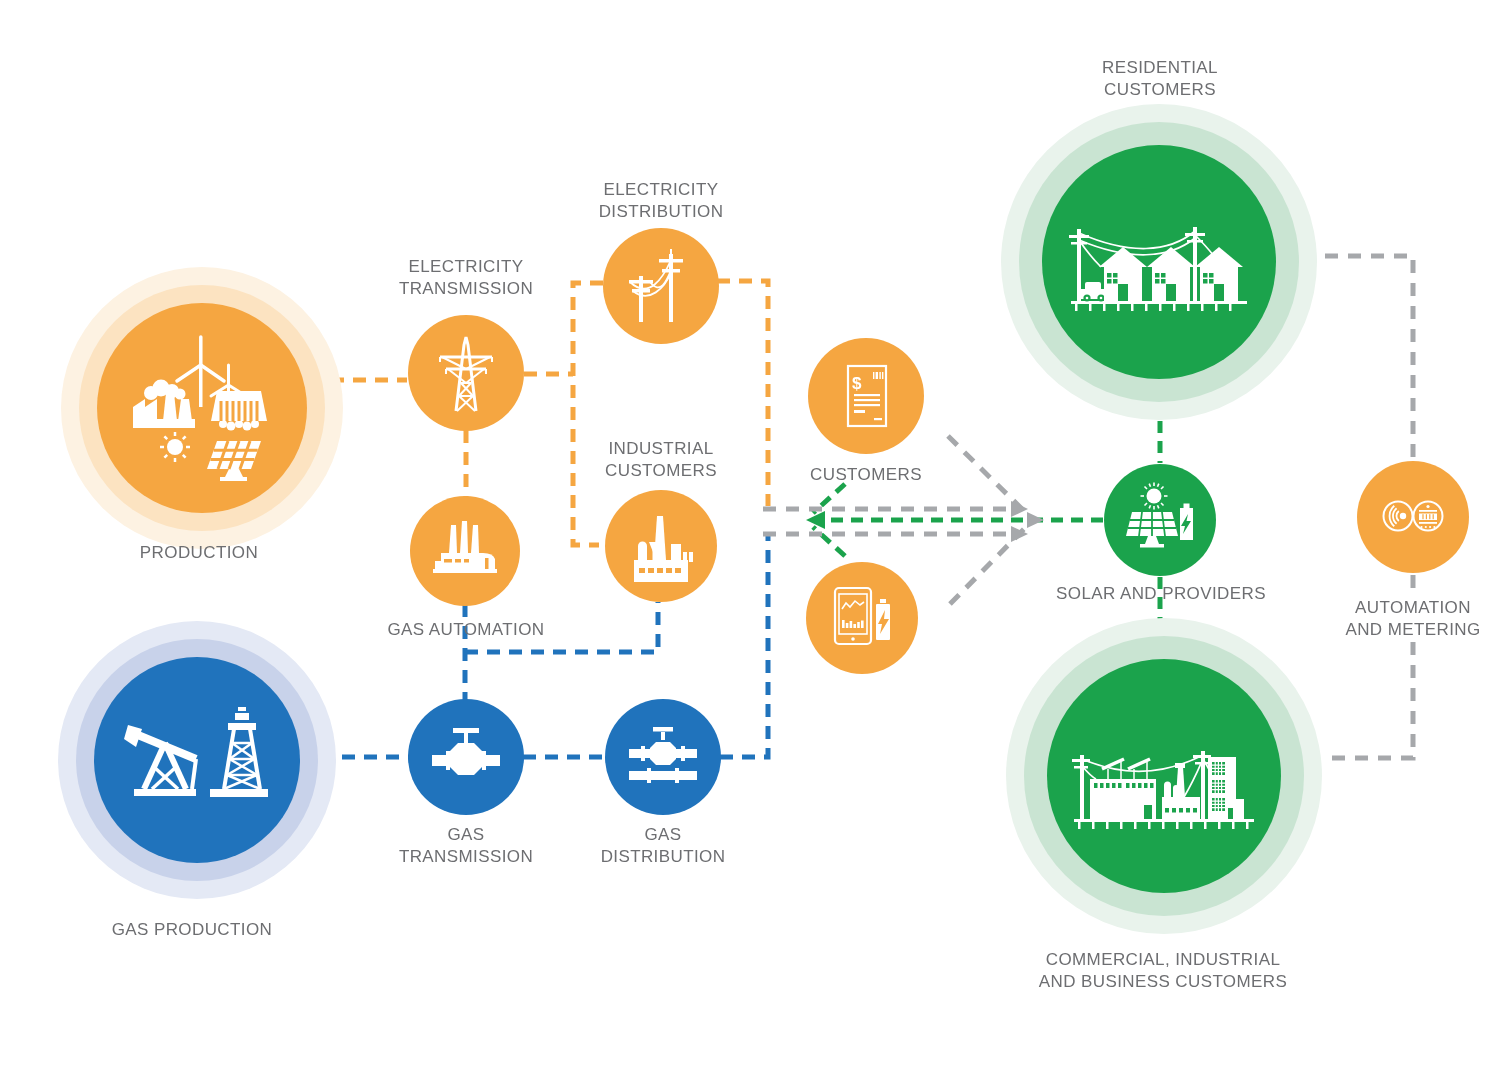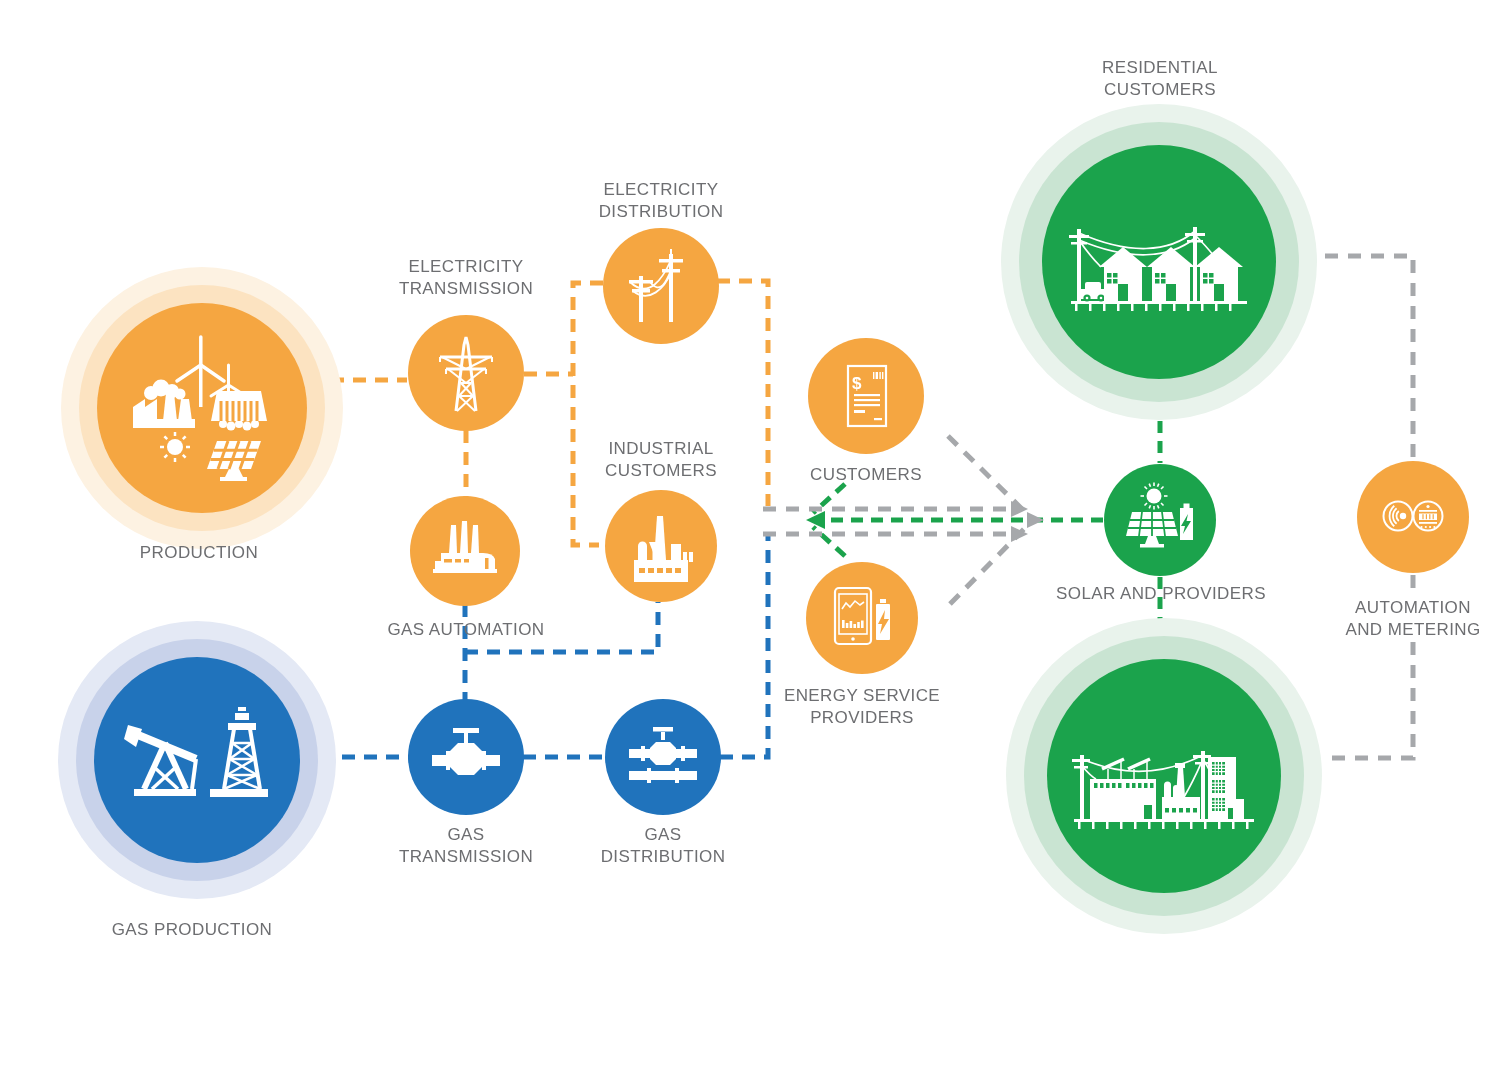--- a/index.html
+++ b/index.html
@@ -524,21 +524,21 @@
   <div class="lbl" style="left:346px;top:619px;width:240px">GAS AUTOMATION</div>
   <div class="lbl" style="left:346px;top:824px;width:240px">GAS
 TRANSMISSION</div>
   <div class="lbl" style="left:541px;top:179px;width:240px">ELECTRICITY
 DISTRIBUTION</div>
   <div class="lbl" style="left:541px;top:438px;width:240px">INDUSTRIAL
 CUSTOMERS</div>
   <div class="lbl" style="left:543px;top:824px;width:240px">GAS
 DISTRIBUTION</div>
   <div class="lbl" style="left:746px;top:464px;width:240px">CUSTOMERS</div>
-  <div class="lbl" style="left:742px;top:685px;width:240px">ENERGY SERVICE
-PROVIDERS</div>
   <div class="lbl" style="left:1040px;top:57px;width:240px">RESIDENTIAL
 CUSTOMERS</div>
+  <div class="lbl" style="left:1023px;top:949px;width:280px">COMMERCIAL, INDUSTRIAL
+AND BUSINESS CUSTOMERS</div>
   <div class="lbl" style="left:1041px;top:583px;width:240px">SOLAR AND PROVIDERS</div>
   <div class="lbl" style="left:1293px;top:597px;width:240px">AUTOMATION
 AND METERING</div>
 
 </div>
 
 </body></html>

